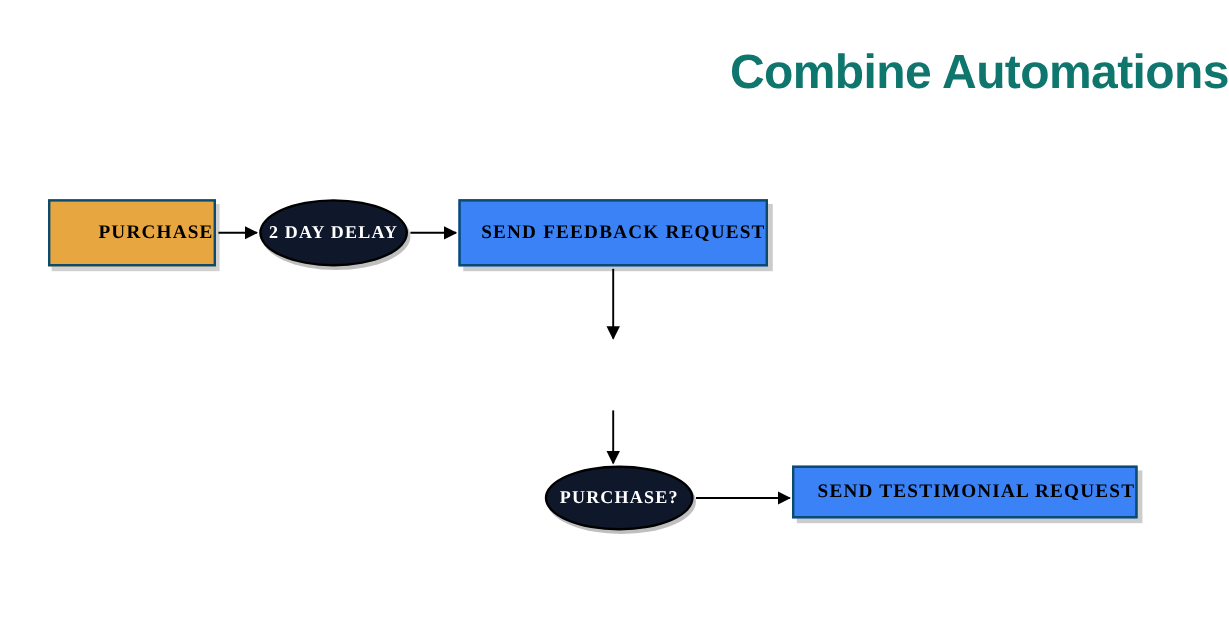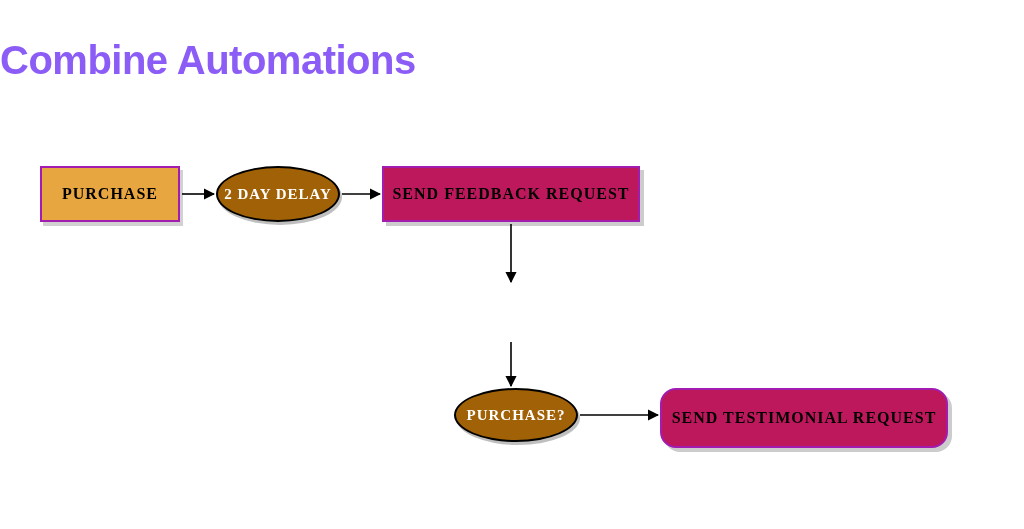--- a/index.html
+++ b/index.html
@@ -2,51 +2,52 @@
 <html><head>
 <meta charset="utf-8">
 <style>
   * { box-sizing: border-box; margin: 0; padding: 0; }
   html, body { width: 1024px; height: 529px; background: #fff; font-family: "Segoe UI", Arial, sans-serif; }
   .canvas { position: relative; width: 1024px; height: 529px; }
   .title {
     position: absolute;
     top: 38px;
     left: 0; right: 0;
-    text-align: left;
+    text-align: right;
     font-weight: 800;
     font-size: 40px;
     letter-spacing: -0.5px;
-    color: #8b5cf6;
+    color: #0f766e;
   }
   .node {
     position: absolute;
     display: flex;
     align-items: center;
     justify-content: center;
     font-family: "Comic Sans MS", "Chalkboard SE", "Segoe Script", cursive;
     font-weight: 700;
     font-size: 16px;
     letter-spacing: 1px;
   }
   .rect {
-    border: 2px solid #a21caf;
+    border: 2px solid #0c4a6e;
+    justify-content: flex-end;
   }
   .rect.orange {
     background: #e7a63f;
     box-shadow: 3px 4px 0 0 rgba(0,0,0,0.18);
     color: #000;
   }
   .rect.gray {
-    background: #be185d;
+    background: #3b82f6;
     box-shadow: 4px 4px 0 0 rgba(0,0,0,0.2);
     color: #000;
   }
   .ellipse {
-    background: #a16207;
+    background: #0f172a;
     color: #fff;
     border: 2px solid #000;
     border-radius: 50%;
     box-shadow: 2px 3px 0 0 rgba(0,0,0,0.25);
     font-size: 15px;
   }
   svg.arrows {
     position: absolute;
     left: 0; top: 0;
     width: 1024px; height: 529px;
@@ -70,21 +71,21 @@
 
   <div class="node rect gray" style="left:382px; top:166px; width:258px; height:56px;">
     <span>SEND FEEDBACK REQUEST</span>
   </div>
 
 
   <div class="node ellipse" style="left:454px; top:388px; width:124px; height:54px;">
     <span>PURCHASE?</span>
   </div>
 
-  <div class="node rect gray" style="left:660px; top:388px; width:288px; height:60px;border-radius:16px;">
+  <div class="node rect gray" style="left:660px; top:388px; width:288px; height:44px;">
     <span>SEND TESTIMONIAL REQUEST</span>
   </div>
 
   <svg class="arrows">
     <defs>
       <marker id="ah" viewBox="0 0 10 10" refX="9" refY="5" markerWidth="7" markerHeight="7" orient="auto-start-reverse">
         <path d="M 0 0 L 10 5 L 0 10 z" fill="#000"></path>
       </marker>
     </defs>
 

